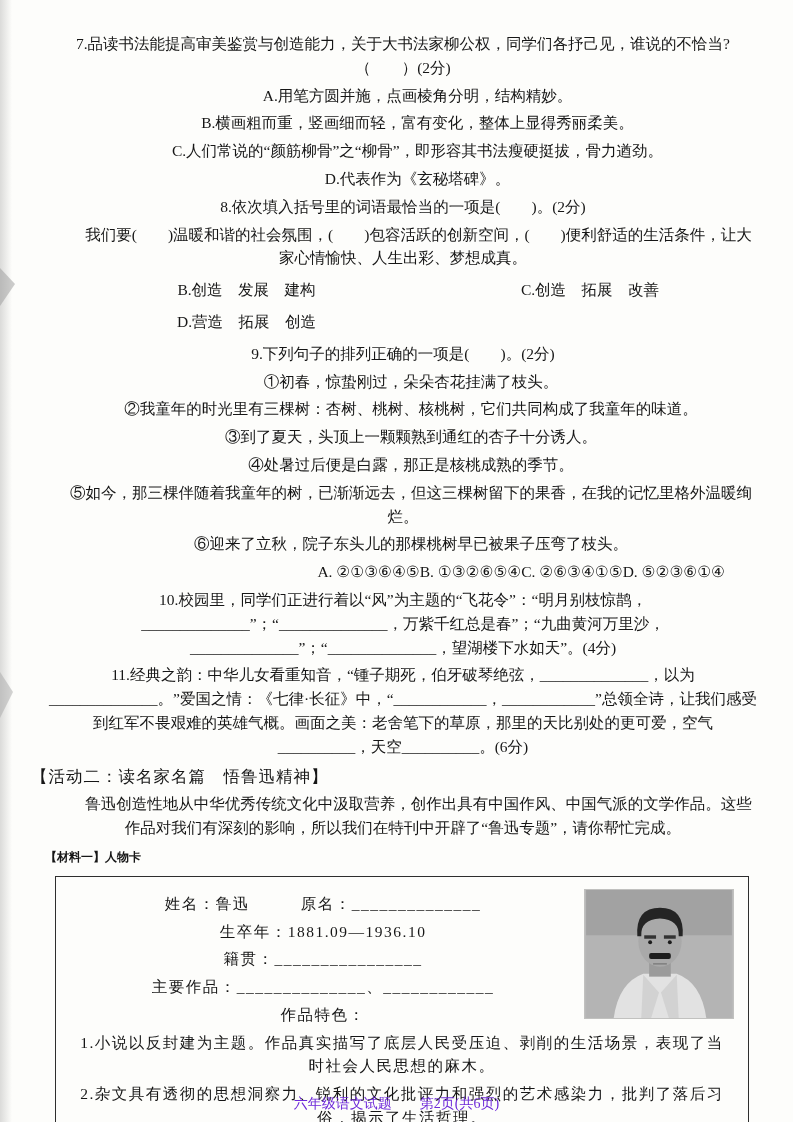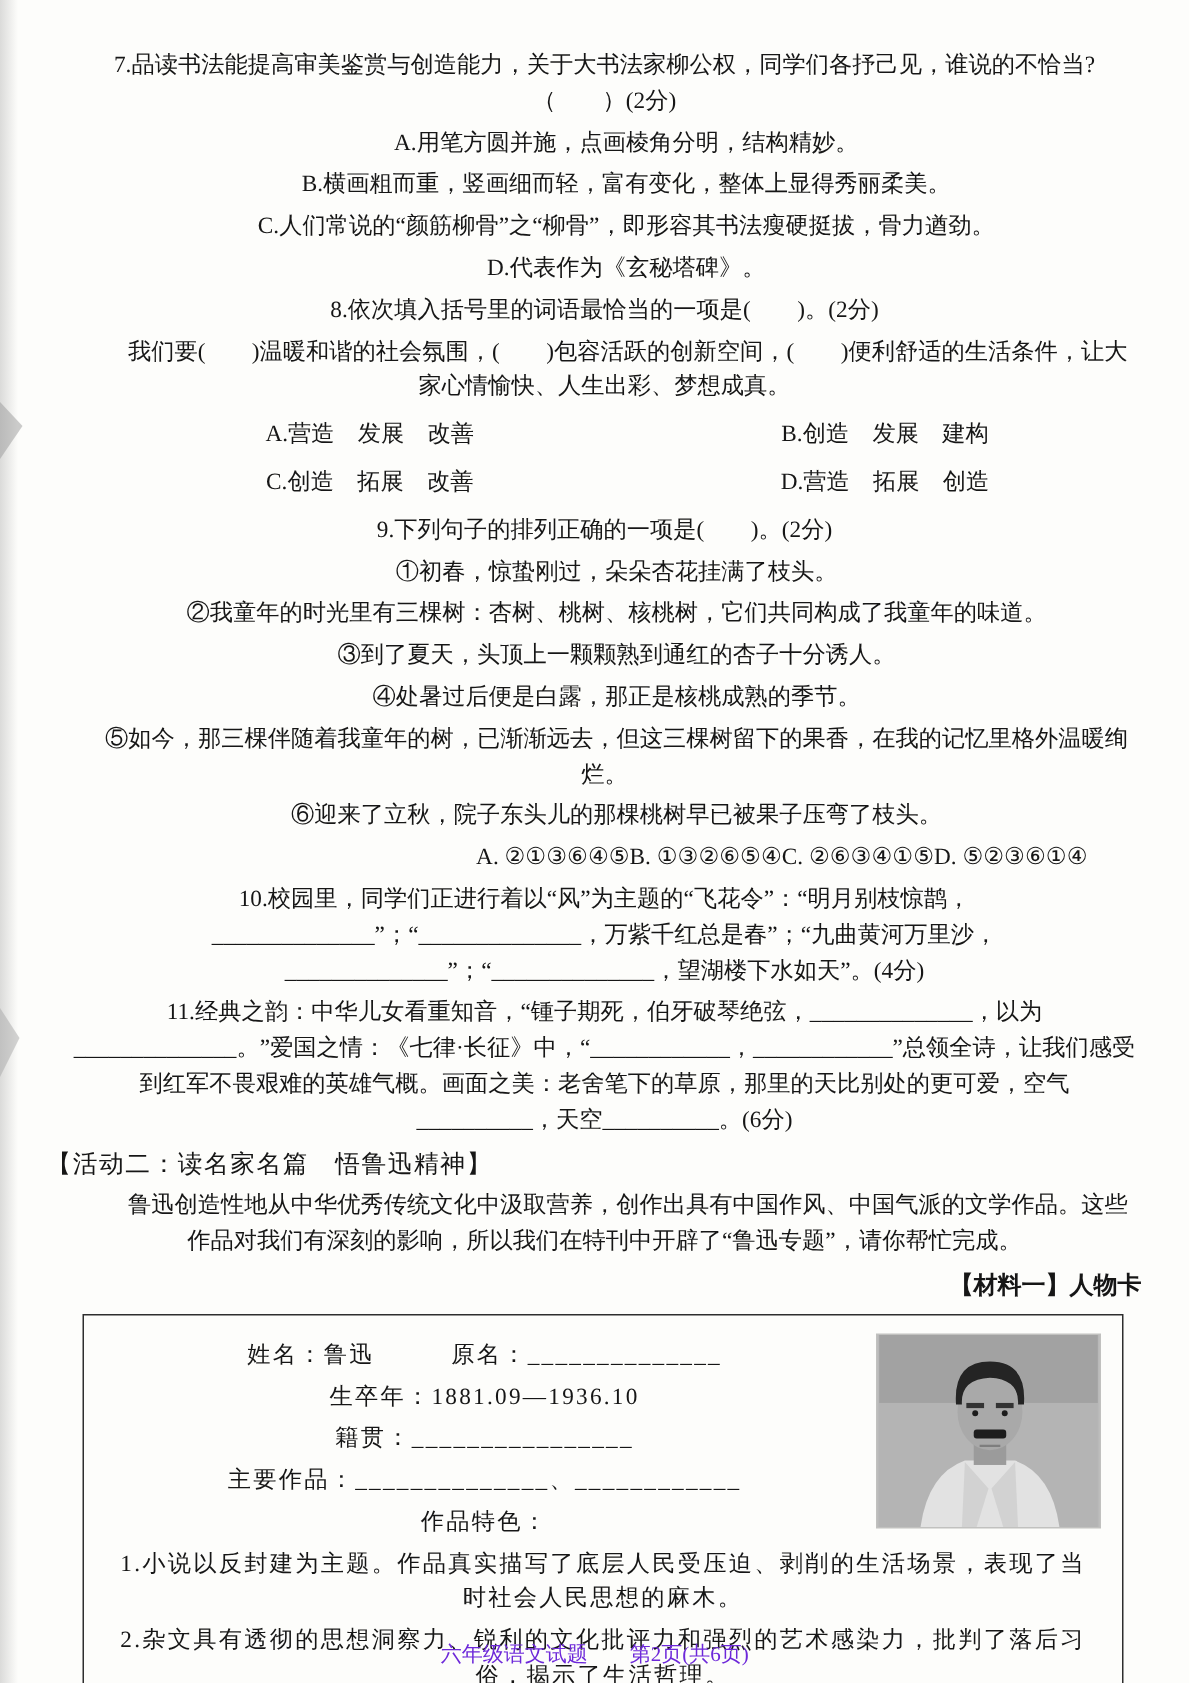--- a/index.html
+++ b/index.html
@@ -31,21 +31,21 @@
   .opt-grid { display:grid; grid-template-columns:345px 1fr; padding-left:29px; }
   .sentence { text-indent:16px; }
   .q9-opts { display:flex; justify-content:flex-end; padding-right:36px; }
   .act-heading {
     font-family:"Liberation Sans","DejaVu Sans",sans-serif;
     font-weight:400; font-size:16.5px; margin:6px 0 4px -14px; letter-spacing:1px;
   }
   .intro { text-indent:2em; margin-bottom:4px; }
   .mat-heading {
     font-family:"Liberation Sans","DejaVu Sans",sans-serif;
-    font-weight:700; font-size:16px; margin:6px 0 6px 0;text-align:right;
+    font-weight:700; font-size:12px; margin:6px 0 6px 0;
   }
   .card {
     margin-left:10px; margin-right:12px;
     border:1.6px solid #2e2e2e;
     padding:11px 15px 10px 15px;
     letter-spacing:1.5px;
     min-height:255px;
   }
   .card p { margin-bottom:1.5px; }
   .photo {
@@ -74,21 +74,20 @@
       <p class="option">A.用笔方圆并施，点画棱角分明，结构精妙。</p>
       <p class="option">B.横画粗而重，竖画细而轻，富有变化，整体上显得秀丽柔美。</p>
       <p class="option">C.人们常说的“颜筋柳骨”之“柳骨”，即形容其书法瘦硬挺拔，骨力遒劲。</p>
       <p class="option">D.代表作为《玄秘塔碑》。</p>
     </section>
 
     <section>
       <p class="stem">8.依次填入括号里的词语最恰当的一项是(　　)。(2分)</p>
       <p class="passage">我们要(　　)温暖和谐的社会氛围，(　　)包容活跃的创新空间，(　　)便利舒适的生活条件，让大家心情愉快、人生出彩、梦想成真。</p>
       <div class="opt-grid">
-        <p>A.营造　发展　改善</p>
         <p>B.创造　发展　建构</p>
         <p>C.创造　拓展　改善</p>
         <p>D.营造　拓展　创造</p>
       </div>
     </section>
 
     <section>
       <p class="stem">9.下列句子的排列正确的一项是(　　)。(2分)</p>
       <p class="sentence">①初春，惊蛰刚过，朵朵杏花挂满了枝头。</p>
       <p class="sentence">②我童年的时光里有三棵树：杏树、桃树、核桃树，它们共同构成了我童年的味道。</p>

